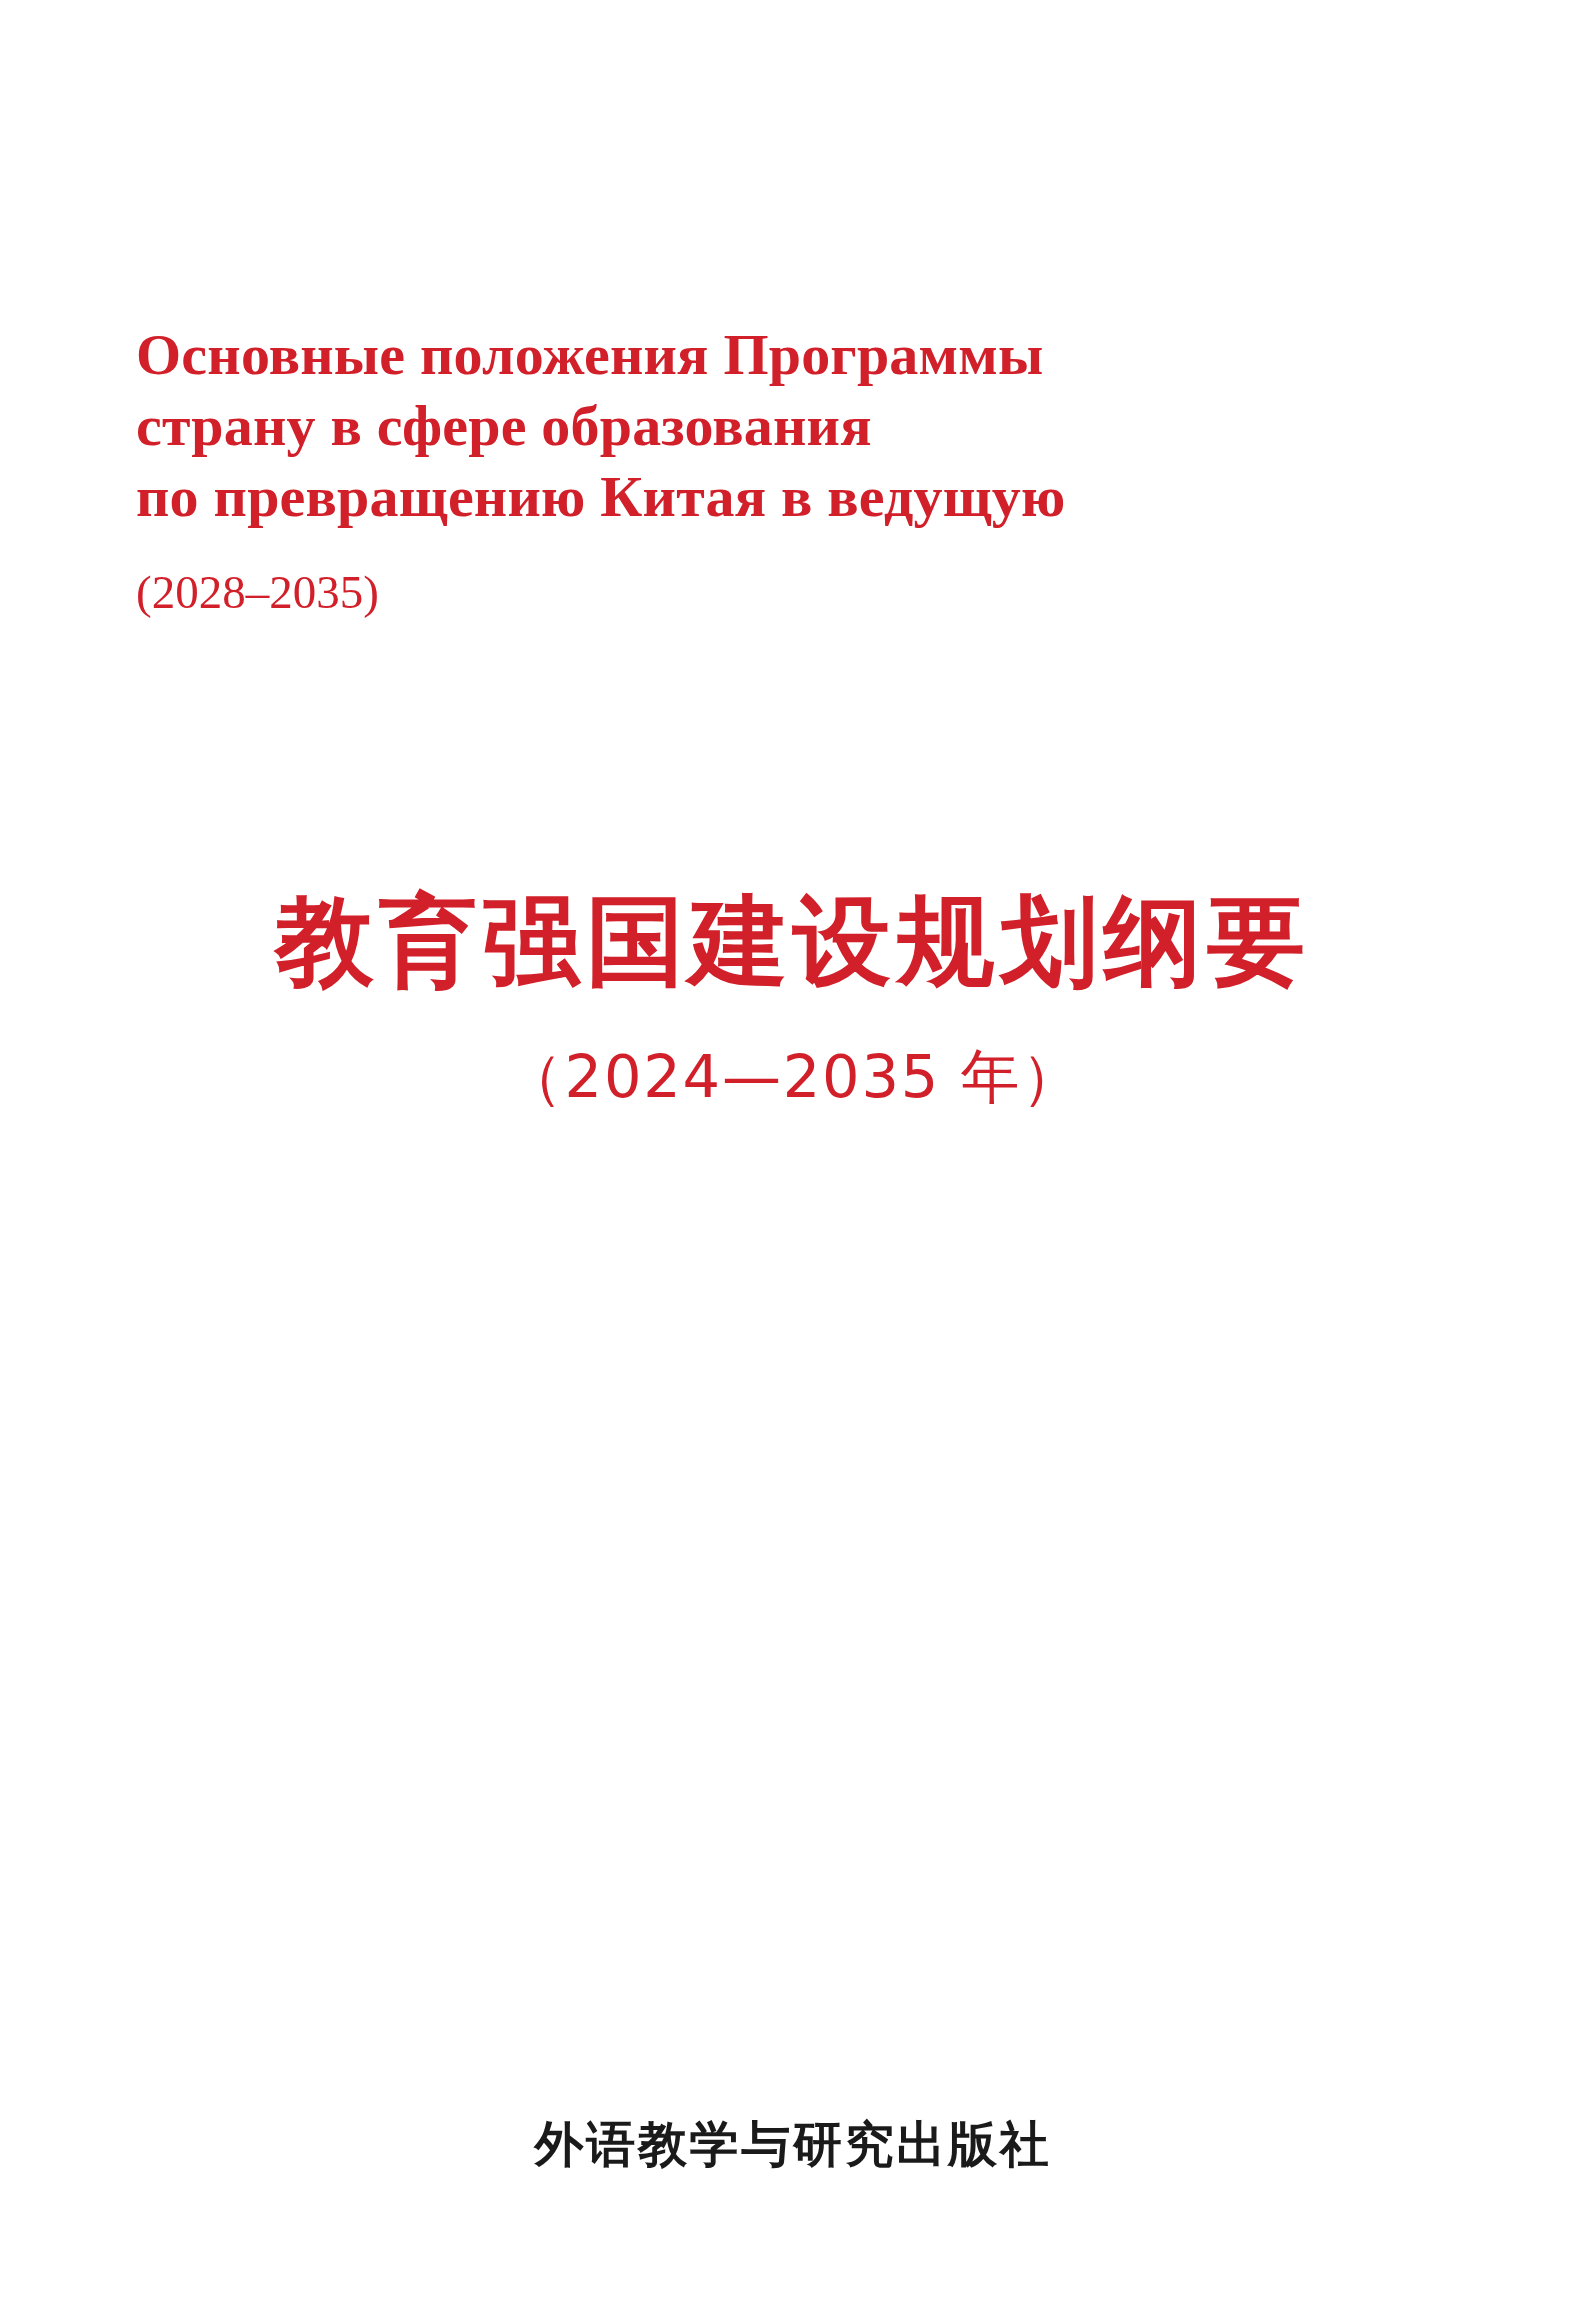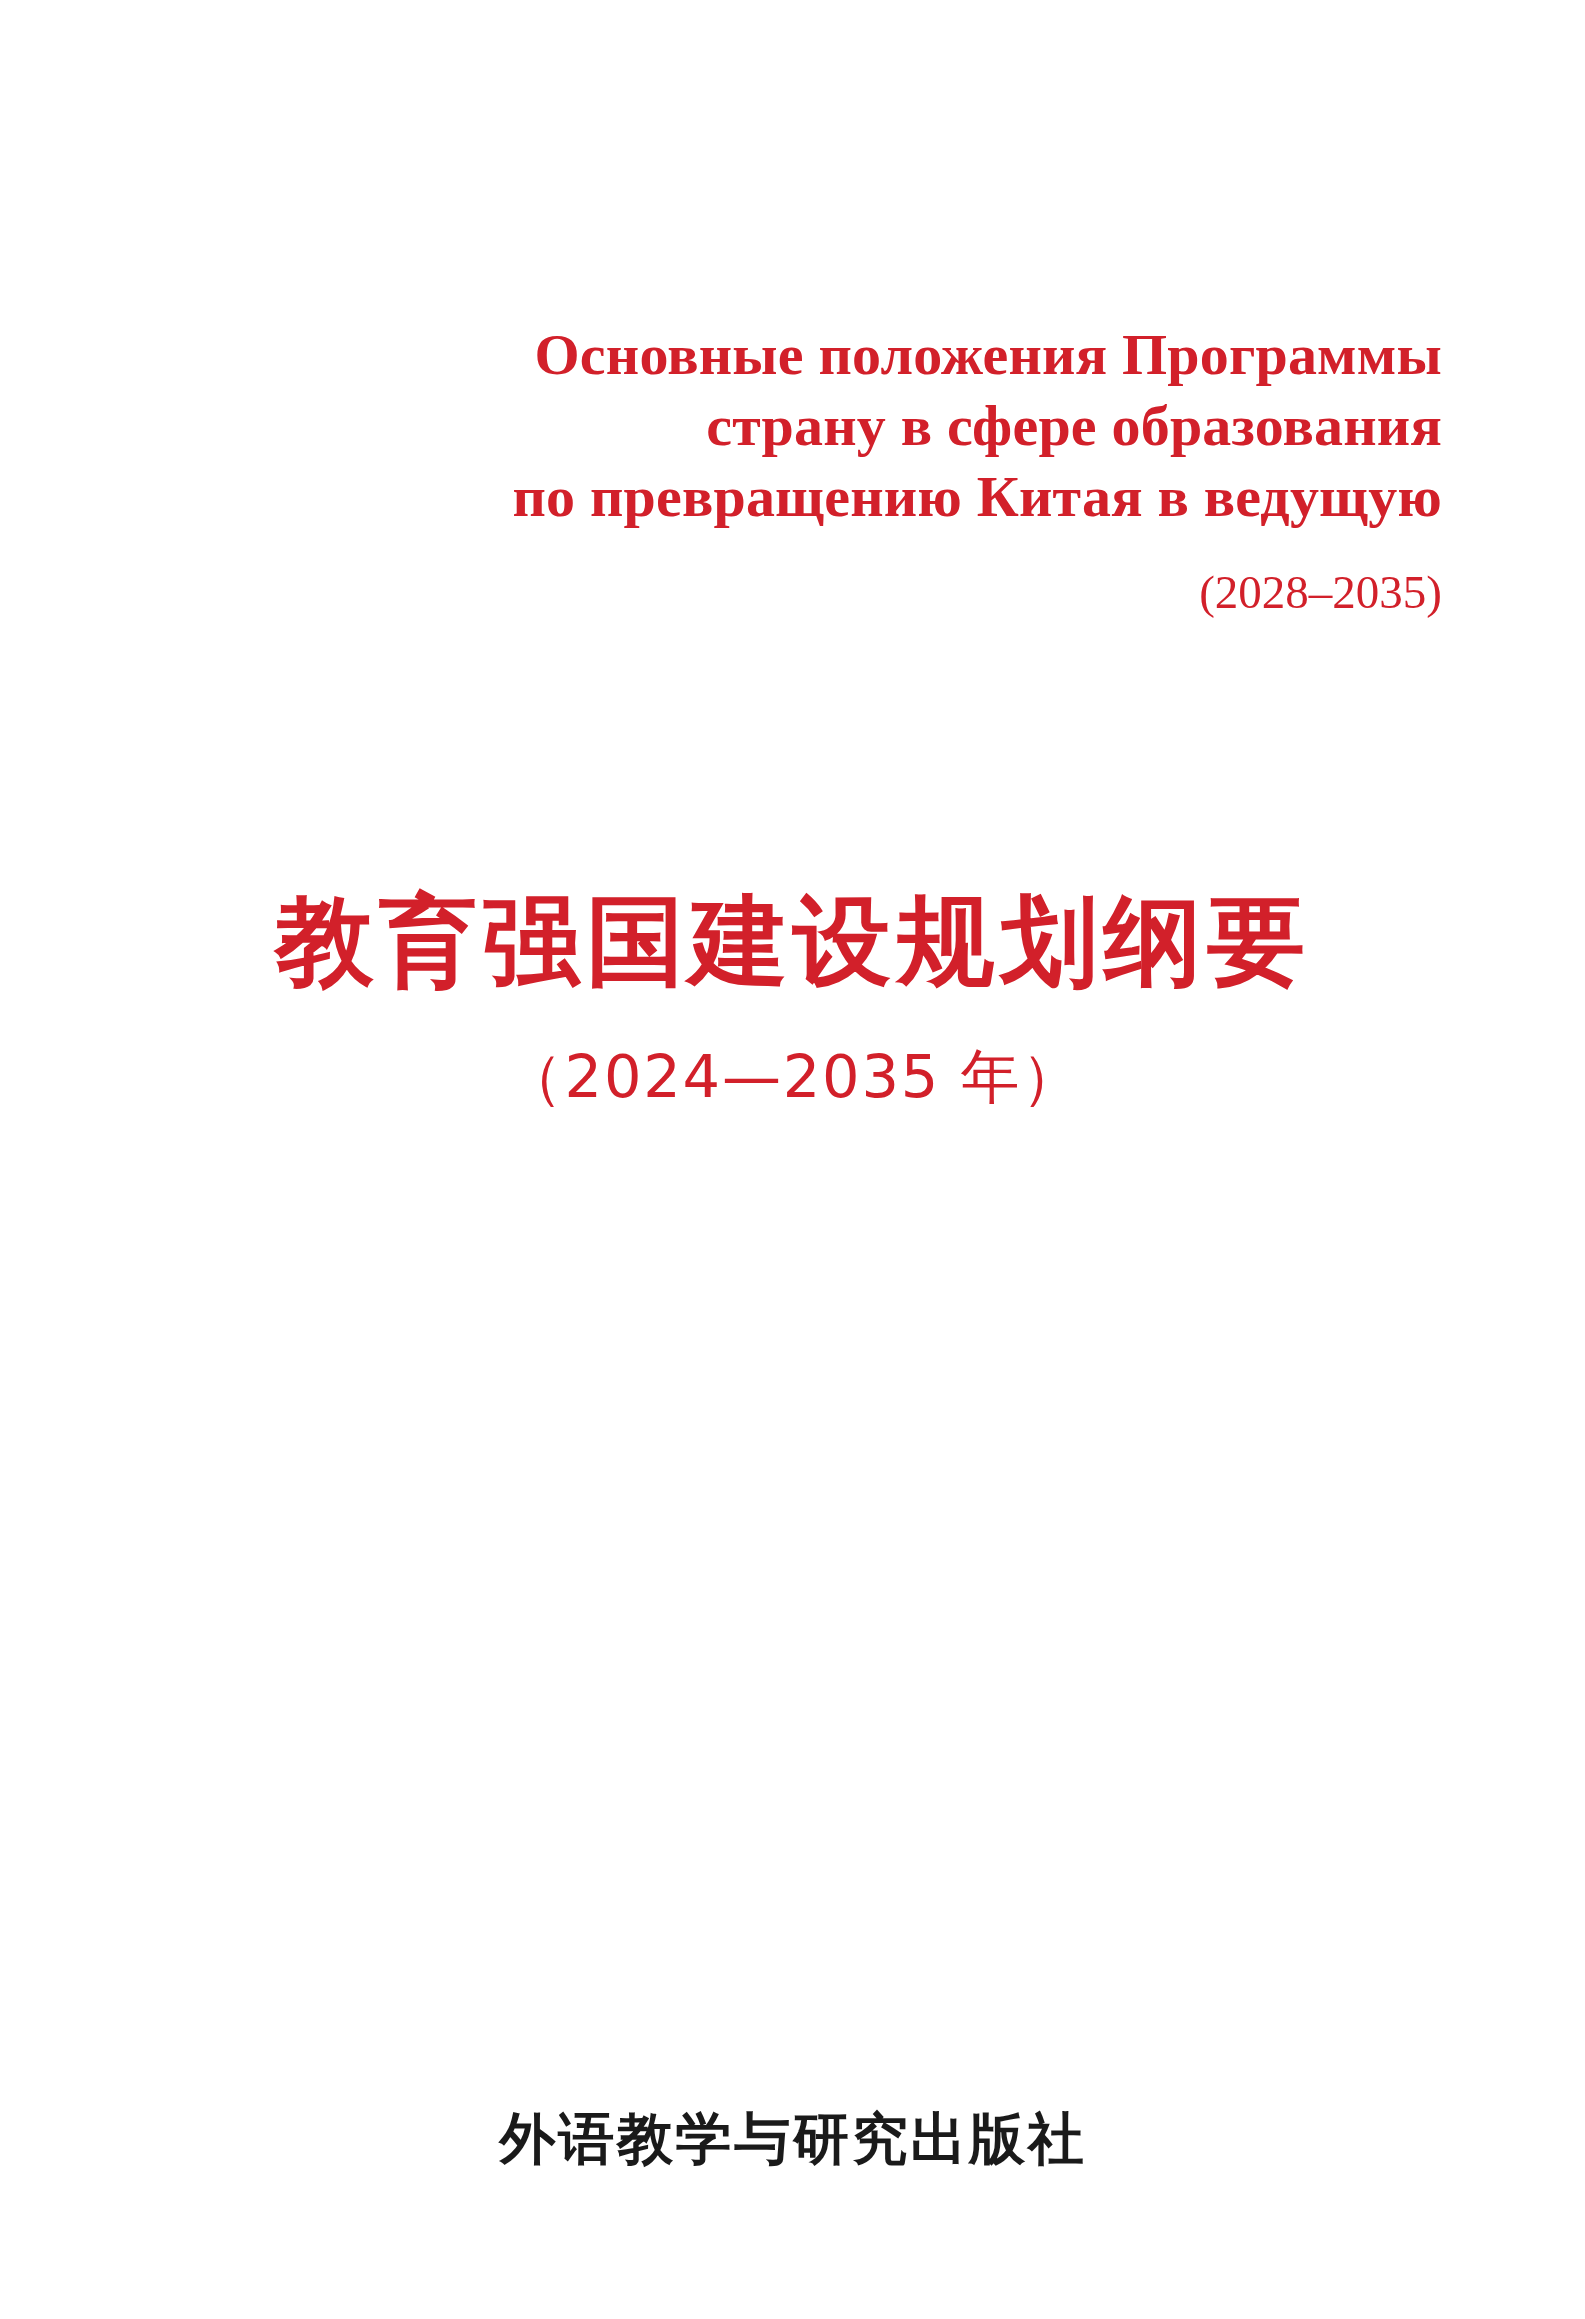--- a/index.html
+++ b/index.html
@@ -24,21 +24,21 @@
     flex-direction: column;
     align-items: center;
   }
 
   
   .ru-title-block {
     position: absolute;
     top: 320px;
     left: 0;
     right: 8px;
-    text-align: right;
+    text-align: left;
     padding: 0 136px;
     box-sizing: border-box;
   }
   .ru-title-line {
     color: #d2202a;
     font-family: "Liberation Serif", serif;
     font-weight: bold;
     font-size: 58px;
     line-height: 1.22;
     letter-spacing: 0.2px;
@@ -81,21 +81,21 @@
   
   .publisher {
     position: absolute;
     bottom: 141px;
     left: 0;
     right: 0;
     text-align: center;
     color: #1a1a1a;
     font-family: "DejaVu Sans", "Liberation Sans", sans-serif;
     font-weight: bold;
-    font-size: 56px;
+    font-size: 49px;
     letter-spacing: 2.7px;
   }
 </style>
 </head>
 <body>
 
 <div class="page">
 
   <div class="ru-title-block">
     <div class="ru-title-line">Основные положения Программы</div>

